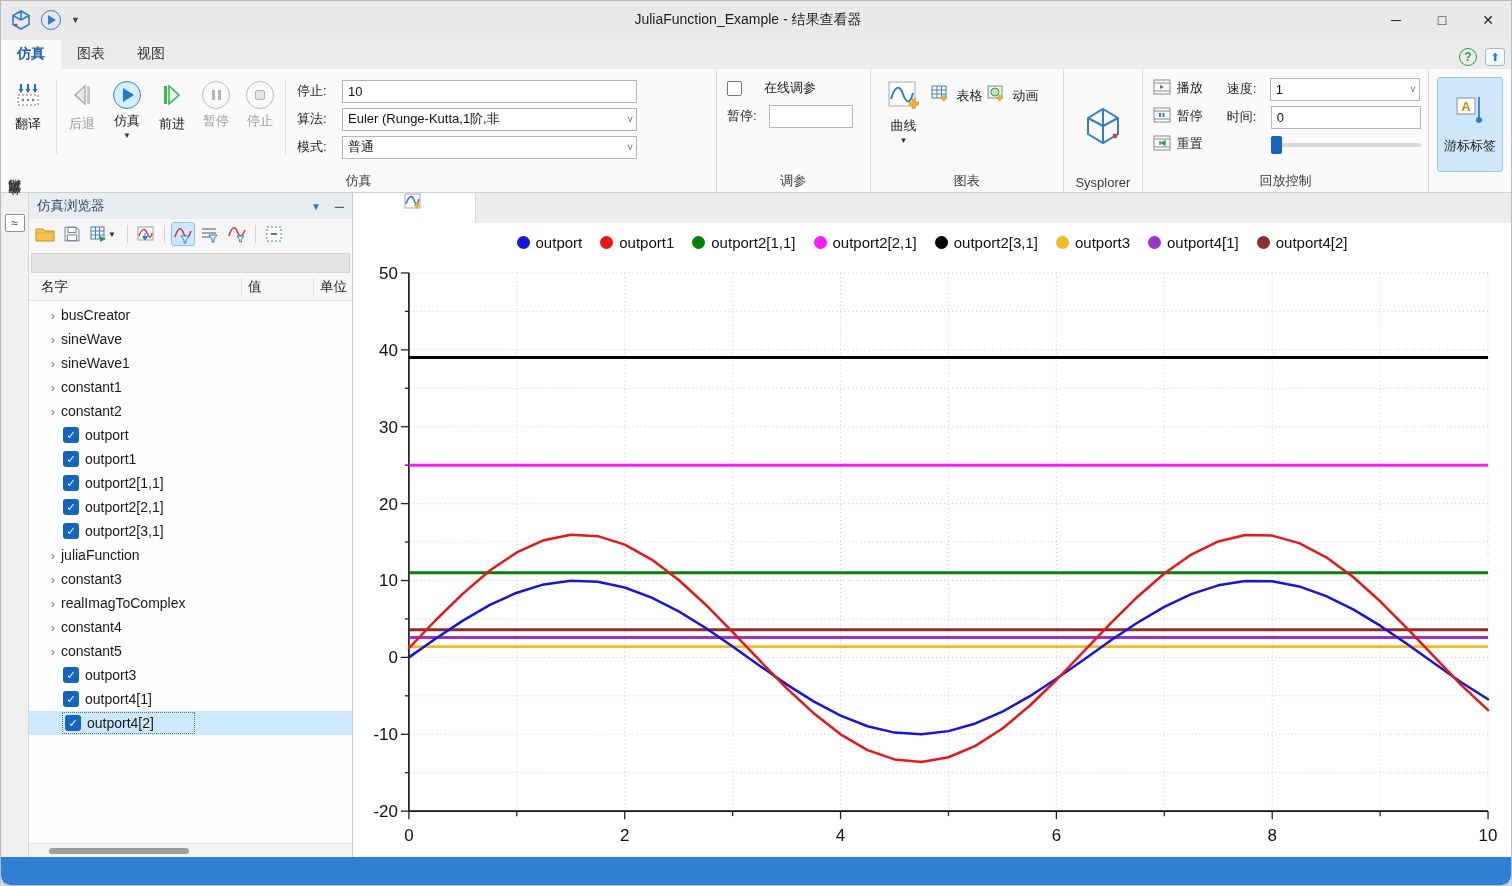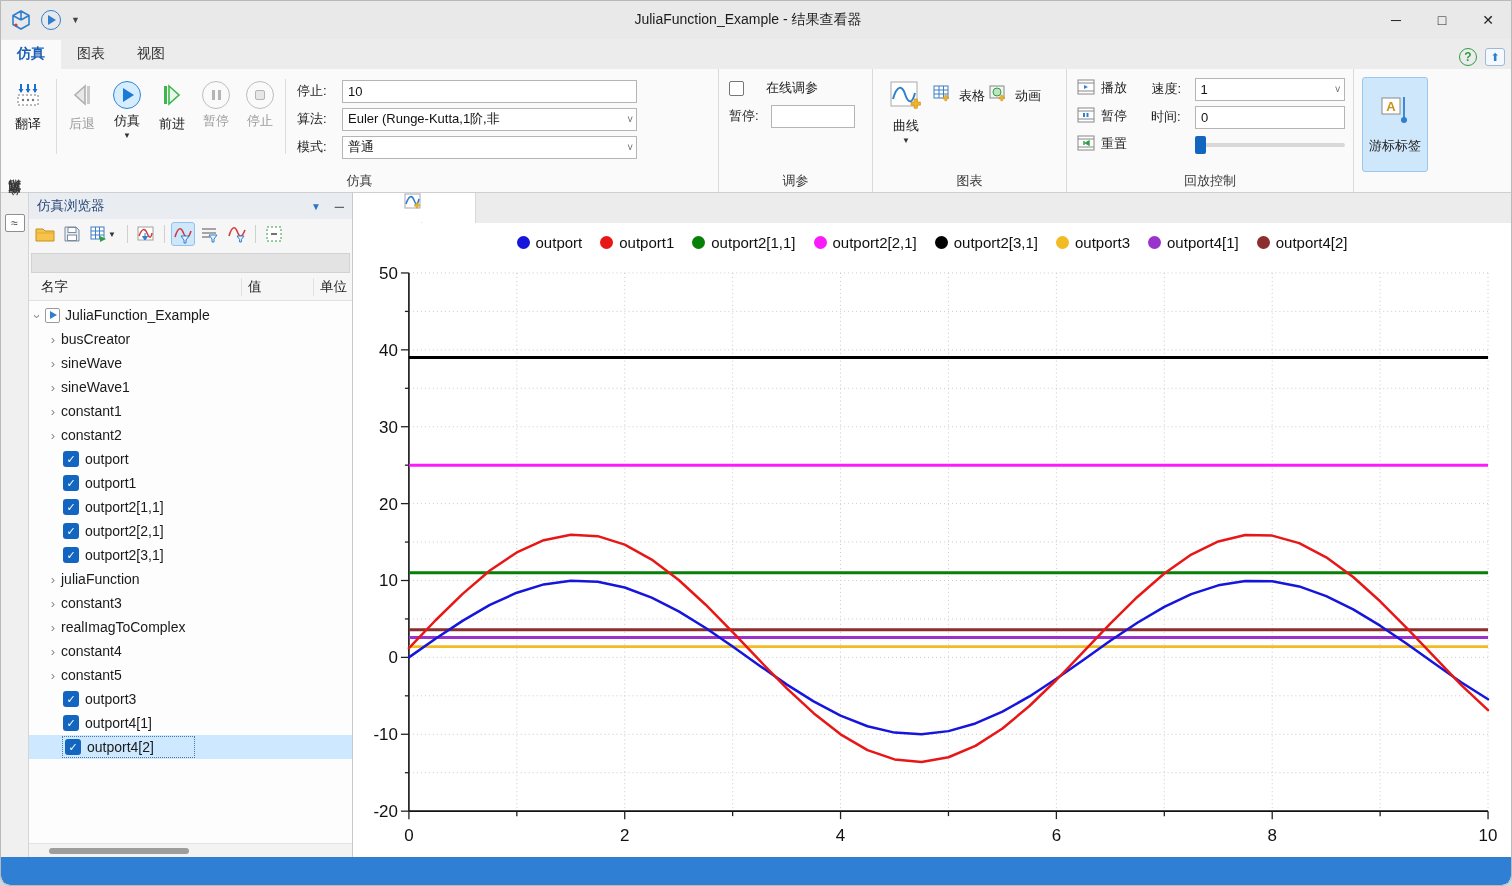--- a/index.html
+++ b/index.html
@@ -261,20 +261,31 @@
                 <circle cx="8" cy="8" r="4" fill="#bfe3c4" stroke="#2f9e44"></circle>
                 <path d="M11 11h3v3h3v3h-3v3h-3v-3h-3v-3h3z" fill="#f0b429" stroke="#c78d12" stroke-width="0.8" transform="scale(0.62) translate(8,7)"></path>
               </svg>
           </span>
           <span>动画</span>
         </span>
       </div>
       <div class="rgroup-label">图表</div>
     </div>
 
+    <div class="rgroup" style="width:79px;align-items:center;justify-content:center;">
+      <div class="big-btn">
+        <span>
+          <svg width="42" height="42" viewBox="0 0 42 42">
+              <path d="M21 4 36 13 36 29 21 38 6 29 6 13 Z M21 4 21 21 M21 21 36 13 M21 21 6 13 M21 38 21 21" fill="none" stroke="#2e7fd0" stroke-width="2"></path>
+              <circle cx="33" cy="31" r="2.4" fill="#d43a3a"></circle>
+            </svg>
+        </span>
+      </div>
+      <div class="rgroup-label">Sysplorer</div>
+    </div>
 
     <div class="rgroup" style="width:287px;padding-left:10px;gap:8px;">
       <div style="display:flex;flex-direction:column;gap:2px;width:66px;">
         <span class="small-btn">
           <span>
             <svg width="18" height="16" viewBox="0 0 18 16">
                 <rect x="1" y="1" width="16" height="14" fill="#fff" stroke="#888"></rect>
                 <path d="M1 4h16M1 12h16" stroke="#888"></path>
                 <path d="M7 6 11 8 7 10Z" fill="#2e7fd0"></path>
               </svg>
@@ -296,21 +307,21 @@
             <svg width="18" height="16" viewBox="0 0 18 16">
                 <rect x="1" y="1" width="16" height="14" fill="#fff" stroke="#888"></rect>
                 <path d="M1 4h16M1 12h16" stroke="#888"></path>
                 <path d="M7 6v4M12 6 8.5 8 12 10Z" stroke="#2f9e44" fill="#2f9e44" stroke-width="1.4"></path>
               </svg>
           </span>
           <span>重置</span>
         </span>
       </div>
       <div style="display:flex;flex-direction:column;gap:4px;padding-top:2px;">
-        <div class="frow" style="justify-content:center;">
+        <div class="frow" style="">
           <span class="flabel" style="width:38px;">速度:</span>
           <span class="dropdown" style="width:150px;flex:0 0 auto;">
             <span class="dtext">1</span>
             <span class="chev">˅</span>
           </span>
         </div>
         <div class="frow" style="gap:6px;">
           <span class="flabel" style="width:38px;">时间:</span>
           <input class="tinput" style="width: 150px; flex: 0 0 auto;" value="0">
         </div>
@@ -411,27 +422,20 @@
             </svg>
         </span>
       </div>
       <div class="filter-bar"></div>
       <div class="col-header">
         <span class="c1">名字</span>
         <span class="c2">值</span>
         <span class="c3">单位</span>
       </div>
       <div class="tree" id="tree">
-          <div class="trow">
-            <span class="tw exp" style="padding-left:2px">›</span>
-            <span class="root-ico">
-              <span class="tri"></span>
-            </span>
-            <span>JuliaFunction_Example</span>
-          </div>
           <div class="trow">
             <span style="width:16px;flex:0 0 auto"></span>
             <span class="tw">›</span>
             <span>busCreator</span>
           </div>
           <div class="trow">
             <span style="width:16px;flex:0 0 auto"></span>
             <span class="tw">›</span>
             <span>sineWave</span>
           </div>

